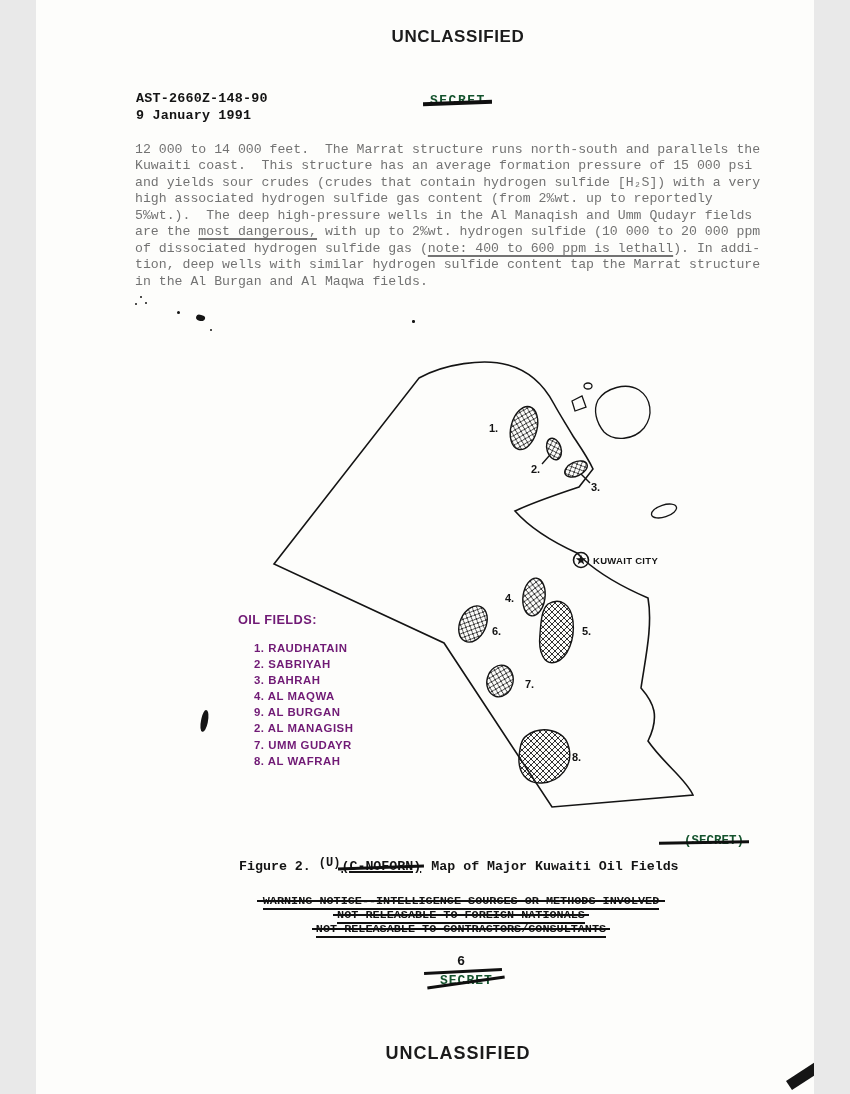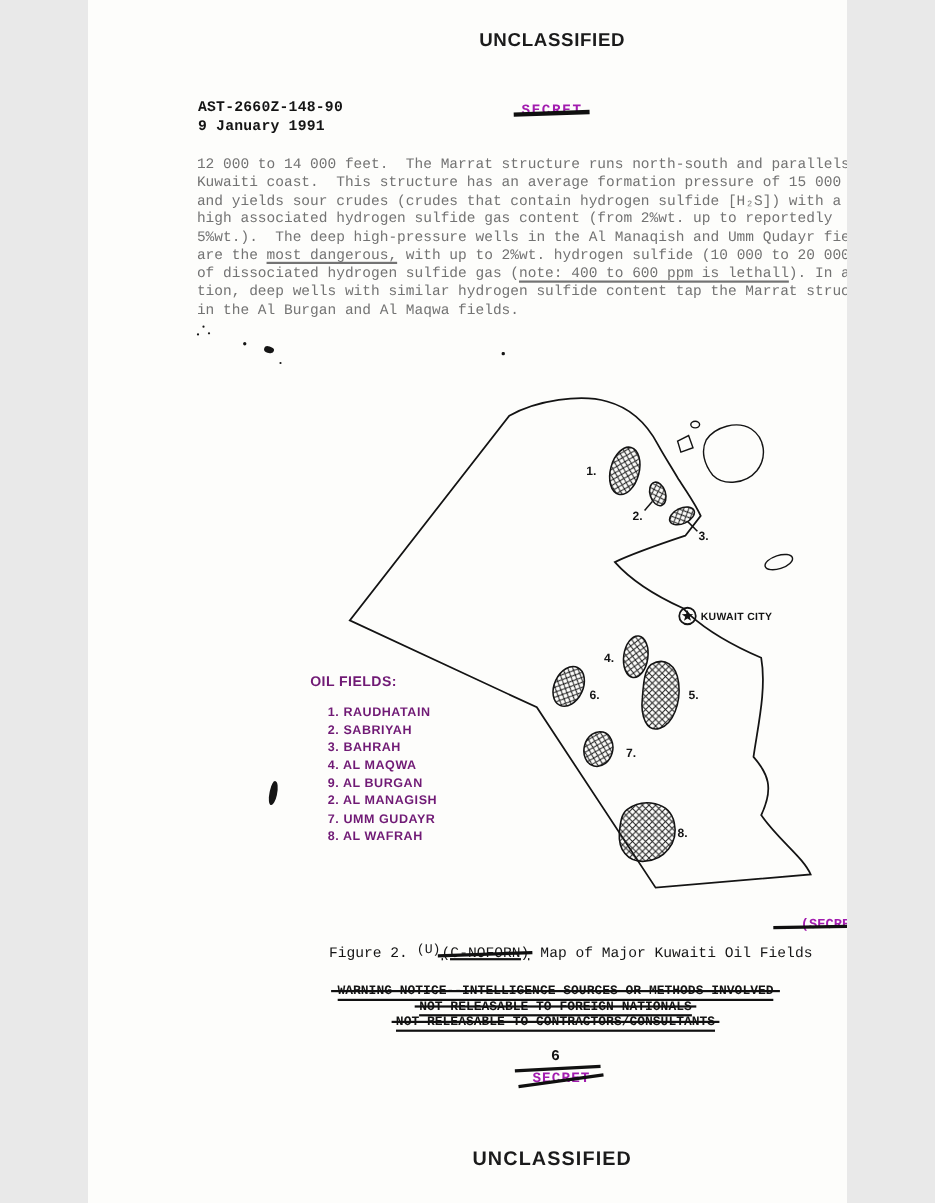--- a/index.html
+++ b/index.html
@@ -1,34 +1,34 @@
 <!DOCTYPE html>
 <html><head>
 <meta charset="utf-8">
 <style>
   * { margin:0; padding:0; box-sizing:border-box; }
   html,body { background:#e9e9e9; }
   .page {
-    position:relative; width:690px; height:1094px; margin:0 auto;
+    position:relative; width:778px; height:1094px; margin:0 auto;
     background:#fdfdfb; overflow:hidden; color:#141414;
     font-family:"Liberation Mono", monospace;
   }
 
   
   .banner { position:absolute; left:0; width:844px; text-align:center;
     font-family:"Liberation Sans", sans-serif; font-weight:bold; color:#1b1b1b; }
   .banner-top { top:27px; font-size:17px; letter-spacing:.6px; }
   .banner-bottom { top:1043px; font-size:18px; letter-spacing:1px; }
 
   
   .doc-header { position:absolute; left:100px; top:90px;
     font-size:13.4px; font-weight:bold; line-height:17px; letter-spacing:.2px; }
 
   .stamp { position:relative; display:inline-block; font-family:"Liberation Mono", monospace;
-    font-weight:bold; color:#a21caf; }
+    font-weight:bold; color:#14532d; }
   .stamp::after { content:""; position:absolute; top:52%; height:3.5px; background:#0f0f0f;
     left:-12%; width:124%; transform:rotate(-2deg); }
   .stamp-top { position:absolute; left:394px; top:93px; font-size:13px; letter-spacing:1.5px; }
   .stamp-map { position:absolute; left:648px; top:834px; font-size:12.5px; }
   .stamp-map::after { left:-42%; width:150%; height:2.6px; transform:rotate(-1deg); }
   .stamp-footer { position:absolute; left:404px; top:973px; font-size:13px; letter-spacing:1px; }
   .stamp-footer::after { left:-24%; width:148%; height:3px; transform:rotate(-8deg); }
 
   
   .body-text { position:absolute; left:99px; top:142px; width:652px;
@@ -44,21 +44,21 @@
   .mnum  { font-family:"Liberation Sans", sans-serif; font-weight:bold; font-size:11px; fill:#141414; }
   .mlabel{ font-family:"Liberation Sans", sans-serif; font-weight:bold; font-size:9.5px; fill:#141414; letter-spacing:.3px; }
 
   
   .legend { position:absolute; left:202px; top:612px;
     font-family:"Liberation Sans", sans-serif; font-weight:bold; color:#701a75; }
   .legend-title { font-size:12.8px; letter-spacing:.4px; margin-bottom:13px; }
   .legend-item { font-size:11.4px; line-height:16.1px; margin-left:16px; letter-spacing:.5px; }
 
   
-  .caption { position:absolute; left:203px; top:859px; font-size:13.3px; font-weight:normal;margin-left:16px; }
+  .caption { position:absolute; left:203px; top:859px; font-size:13.3px; font-weight:bold; }
   .caption .cap-prefix { margin-right:8px; }
   .caption .cap-u { position:relative; top:-4px; font-size:12px; }
   .caption .cap-struck { position:relative; display:inline-block; margin:0 10px 0 1px;
     text-decoration:underline; text-decoration-thickness:1.5px; }
   .caption .cap-struck::after { content:""; position:absolute; left:-4%; width:108%; top:48%;
     height:2.8px; background:#101010; transform:rotate(-2deg); }
 
   
   .warnings { position:absolute; left:0; top:894px; width:850px; text-align:center;
     font-size:11.8px; font-weight:bold; line-height:14px; }

